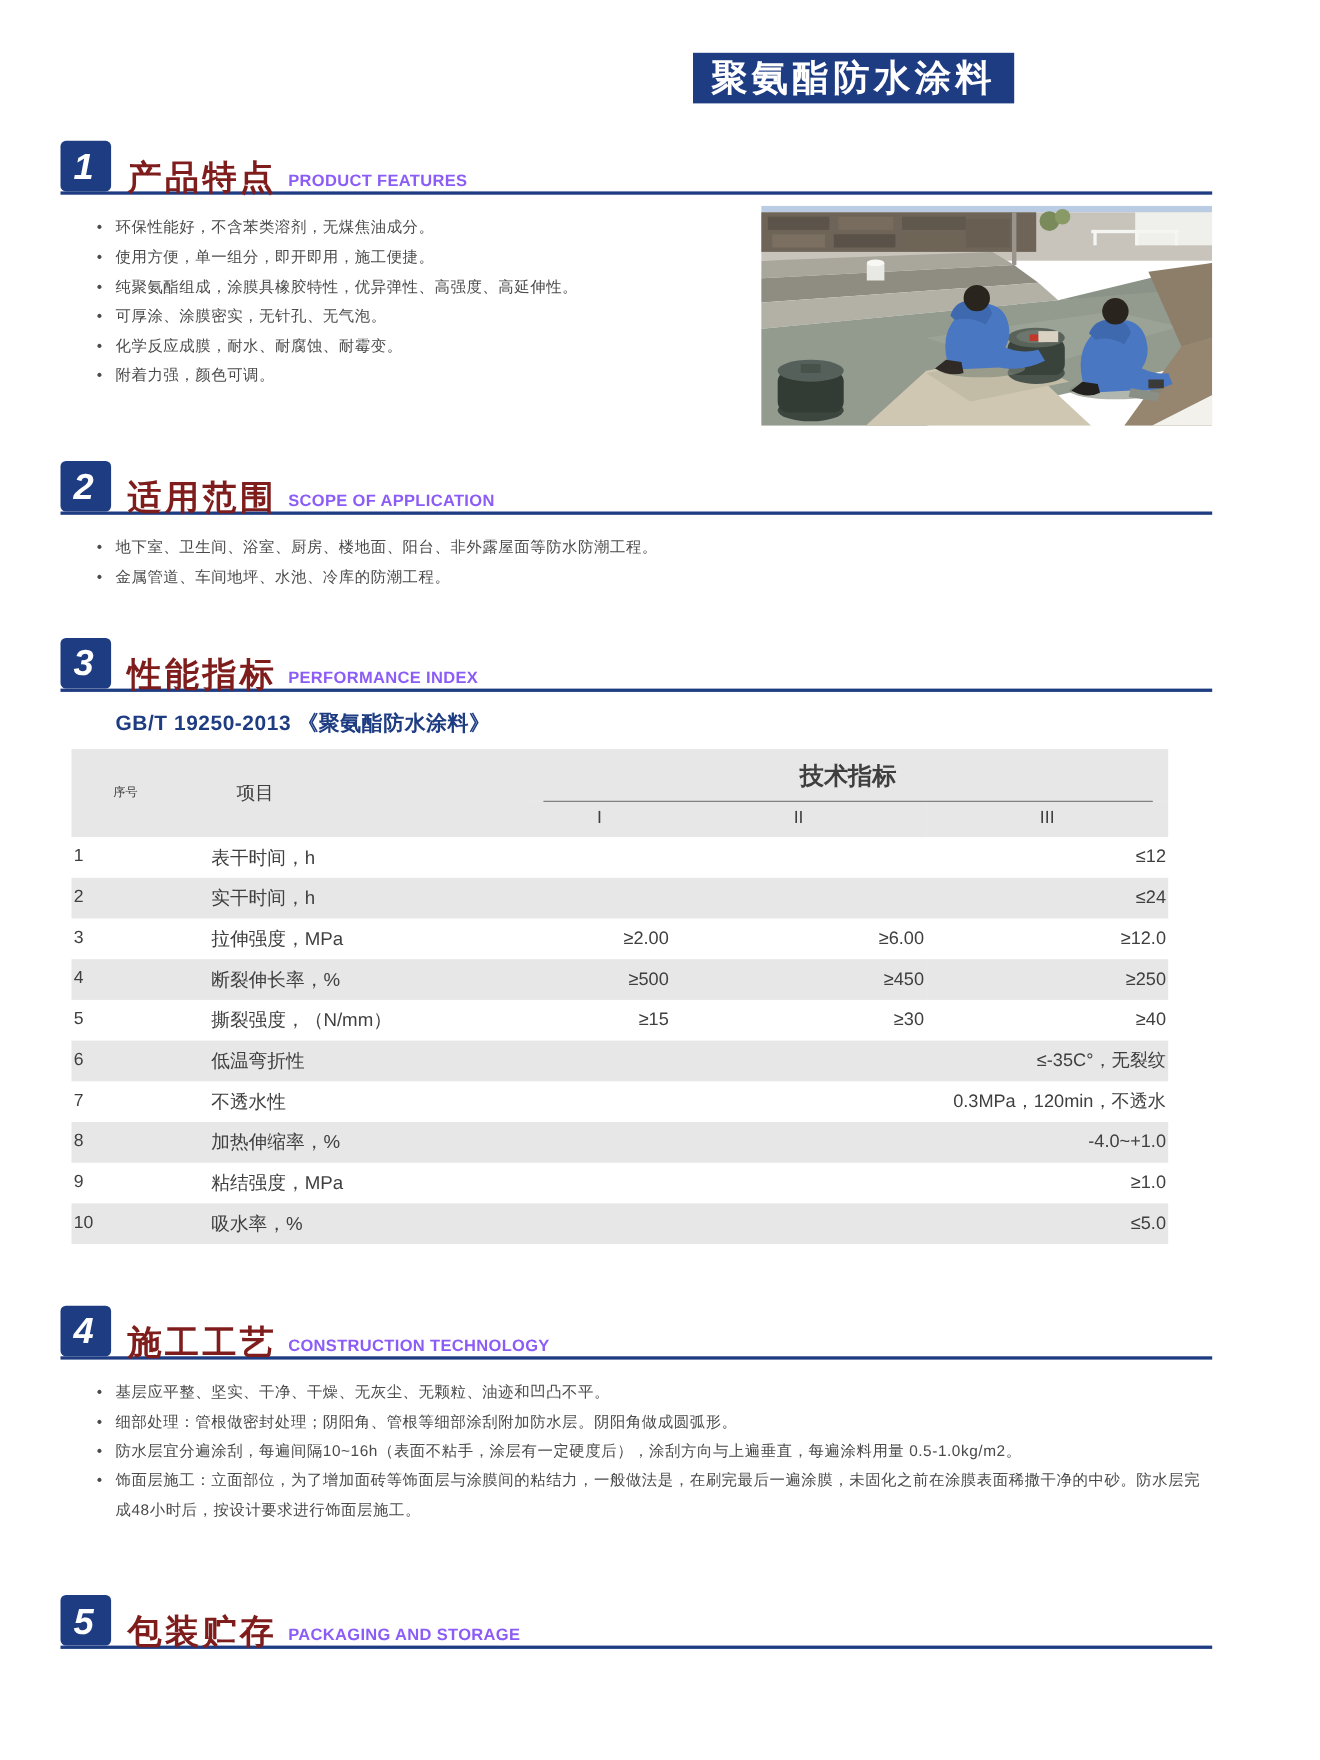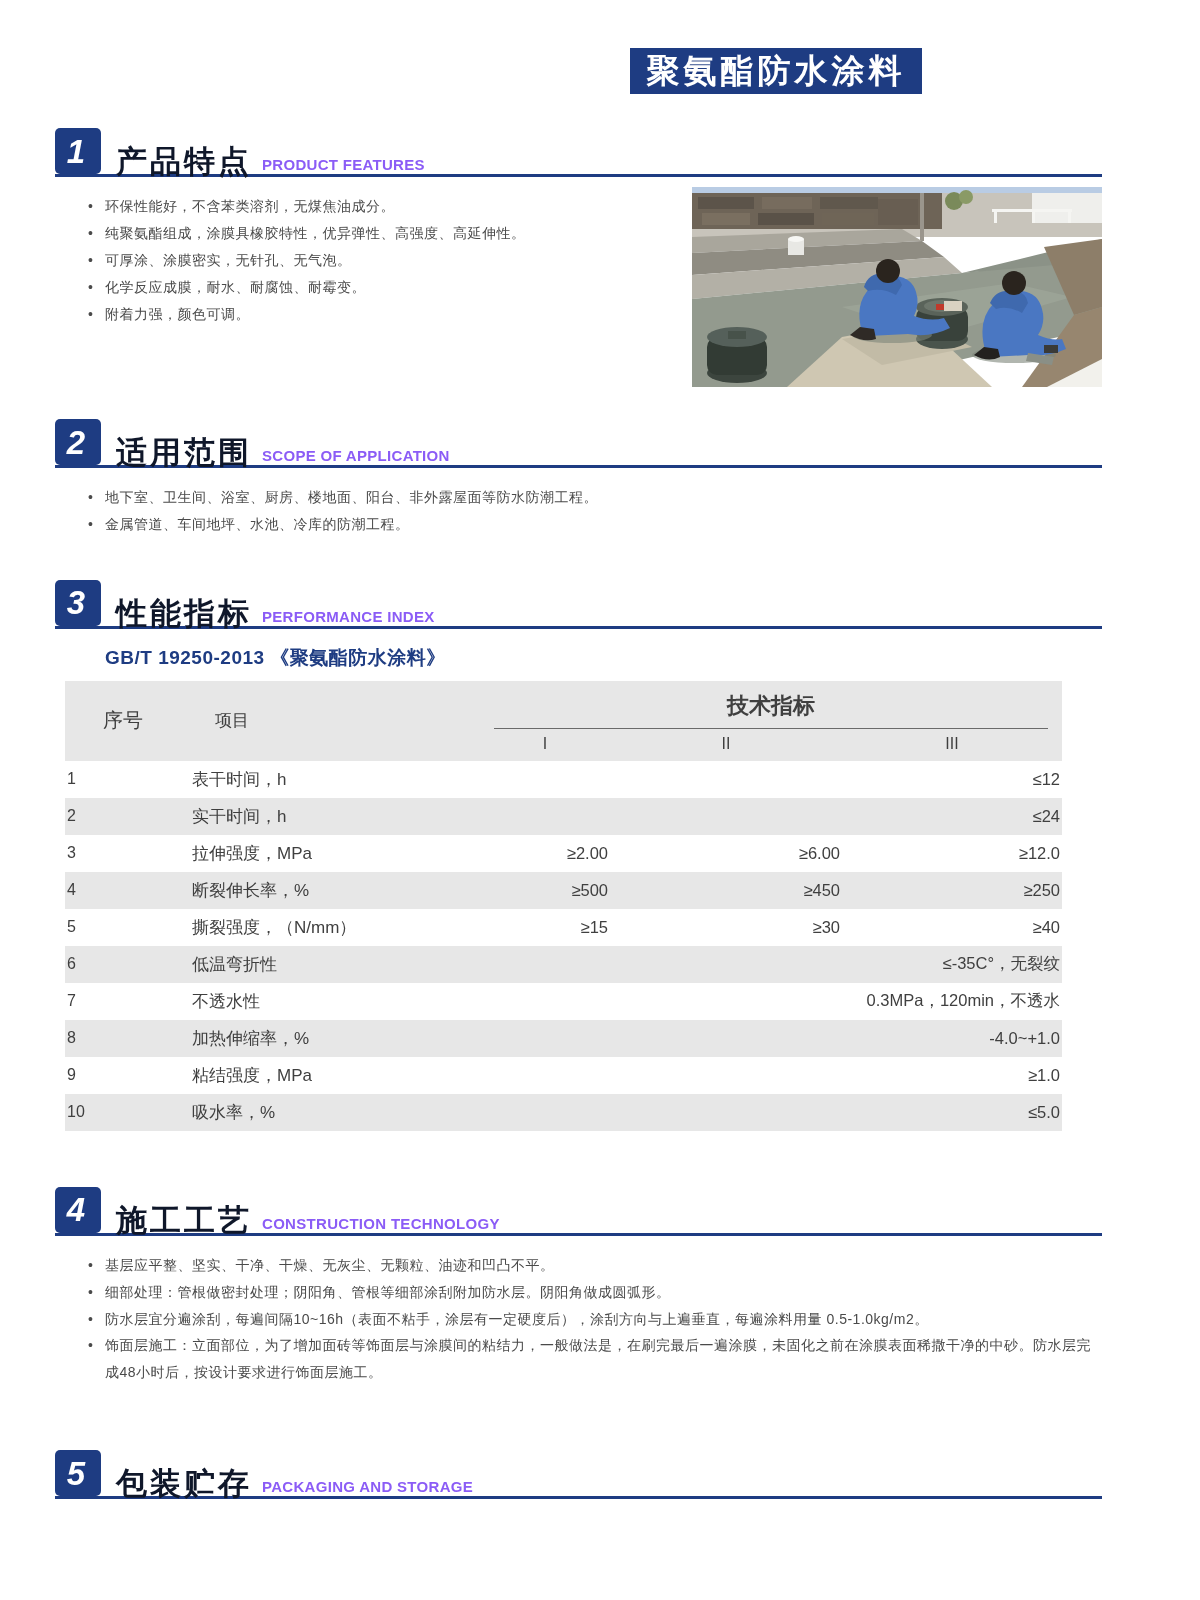--- a/index.html
+++ b/index.html
@@ -20,36 +20,36 @@
   .sec-header {
     display:flex; align-items:flex-end; border-bottom:3px solid #1e3c82;
     padding-bottom:0px; line-height:1;
   }
   .sec-num {
     width:46px; height:46px; background:#1e3c82; color:#fff; border-radius:5px;
     display:flex; align-items:center; justify-content:center;
     font-size:33px; font-weight:bold; font-style:italic; flex:0 0 auto;
     padding-right:4px;
   }
-  .sec-zh { font-size:31px; font-weight:bold; color:#0f172a; margin-left:15px; letter-spacing:3px; position:relative; top:3px;}
+  .sec-zh { font-size:31px; font-weight:bold; color:#7f1d1d; margin-left:15px; letter-spacing:3px; position:relative; top:3px;}
   .sec-en { font-size:15px; font-weight:bold; color:#8b5cf6; margin-left:10px; letter-spacing:0.3px; position:relative; top:-2px;}
 
   .bullets { list-style:none; margin:16px 0 0 0; padding-left:50px; }
   .bullets li { font-size:14px; color:#4a4a4a; line-height:1.92; position:relative; letter-spacing:0.5px;}
   .bullets li::before { content:"•"; position:absolute; left:-17px; top:0; color:#4a4a4a; }
 
   .s1-body { display:flex; margin-top:10px; }
   .s1-body .bullets { flex:1 1 auto; margin-top:6px; }
   .photo { flex:0 0 410px; width:410px; height:200px; margin-left:2px; }
 
   .std-line { margin:16px 0 0 50px; font-size:19px; font-weight:bold; color:#1e3c82; letter-spacing:0.5px;}
 
   table.perf { width:997px; margin:10px 0 0 10px; border-collapse:collapse; font-size:16.5px; color:#3f3f3f; }
   table.perf thead th { background:#e7e7e7; font-weight:normal; }
-  th.h-no  { width:125px; text-align:left; padding-left:38px; font-size:20px; }
+  th.h-no  { width:125px; text-align:left; padding-left:38px; font-size:11px; }
   th.h-item{ width:290px; text-align:left; padding-left:25px; font-size:17px; }
   th.h-tech{ padding-top:10px; font-size:22px; }
   .tech-label { display:block; padding-bottom:7px; font-weight:bold; }
   .tech-rule { display:block; height:0; border-bottom:1.5px solid #6a6a6a; margin:0 14px; }
   tr.grade-row th { padding:6px 0 8px; font-weight:bold; font-size:16px; }
   th.g1 { width:130px; } th.g2 { width:232px; } th.g3 { width:220px; }
   table.perf tbody td { height:37px; padding:4px 2px; }
   td.c-no   { padding-left:40px; font-size:16px; }
   td.c-item { padding-left:25px; font-size:17px; }
   td.c-val  { text-align:right; }
@@ -71,20 +71,21 @@
 
   <div class="section" id="sec1">
     <div class="sec-header">
       <div class="sec-num">1</div>
       <div class="sec-zh">产品特点</div>
       <div class="sec-en">PRODUCT FEATURES</div>
     </div>
     <div class="s1-body">
       <ul class="bullets">
         <li>环保性能好，不含苯类溶剂，无煤焦油成分。</li>
+        <li>使用方便，单一组分，即开即用，施工便捷。</li>
         <li>纯聚氨酯组成，涂膜具橡胶特性，优异弹性、高强度、高延伸性。</li>
         <li>可厚涂、涂膜密实，无针孔、无气泡。</li>
         <li>化学反应成膜，耐水、耐腐蚀、耐霉变。</li>
         <li>附着力强，颜色可调。</li>
       </ul>
       <svg class="photo" viewBox="0 0 410 200" preserveAspectRatio="none">
 
         <rect x="0" y="0" width="410" height="6" fill="#b9cce4"></rect>
 
         <rect x="0" y="6" width="410" height="44" fill="#c8c4bb"></rect>

